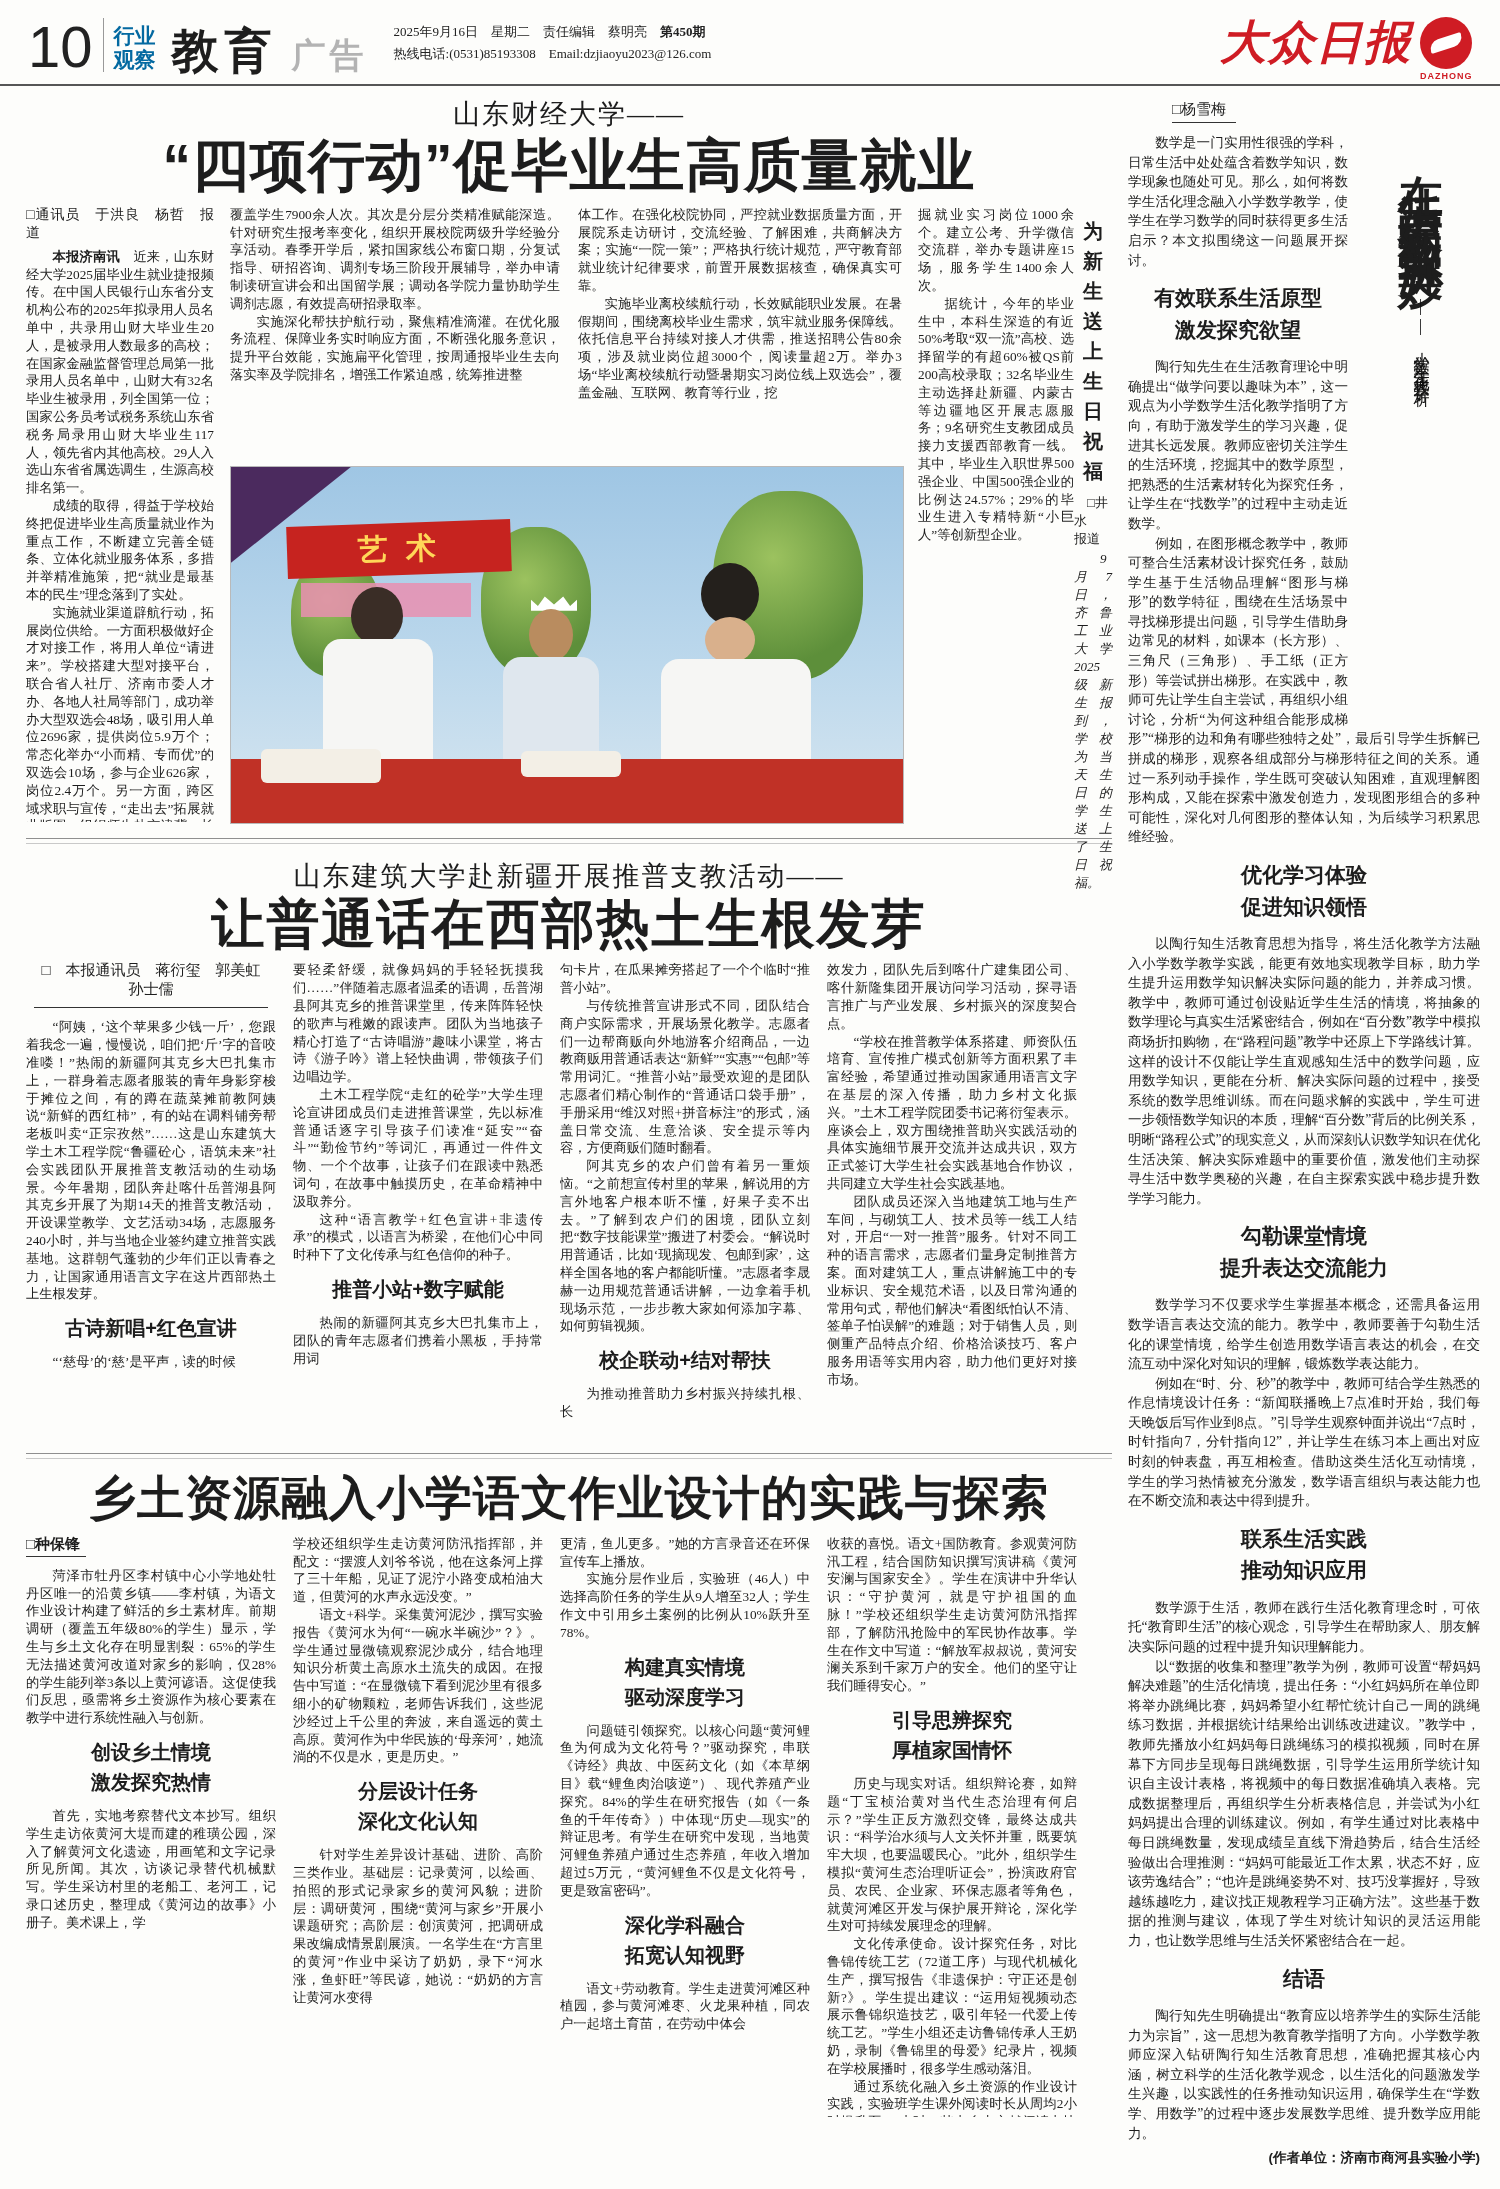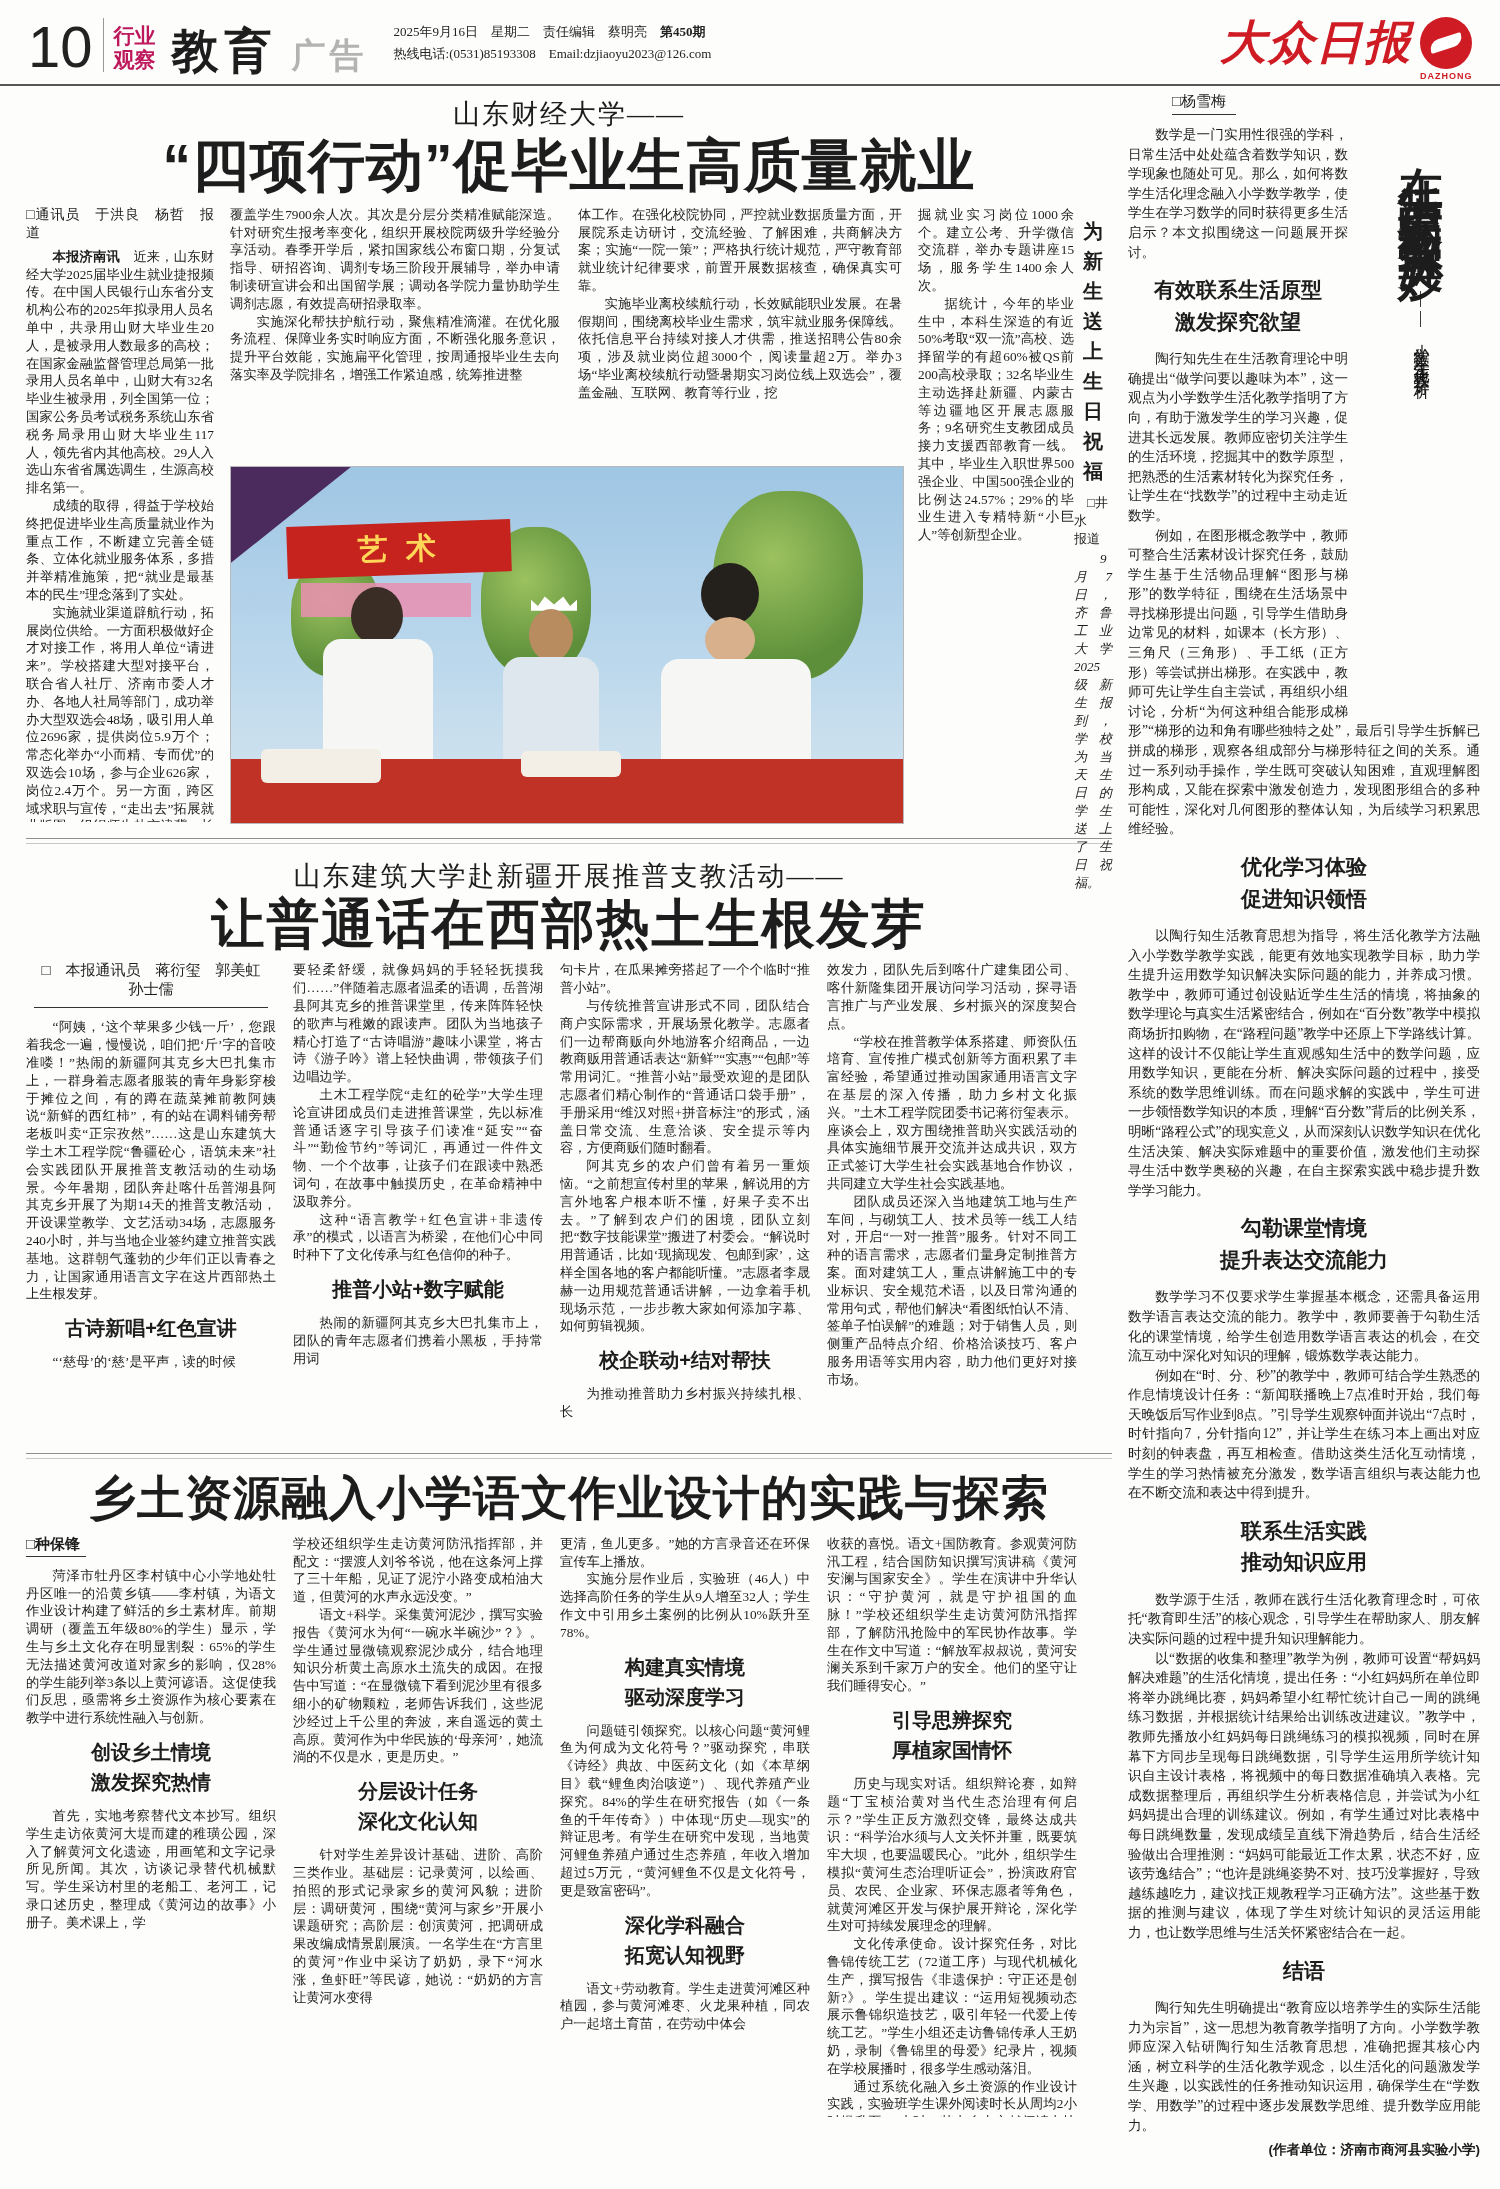--- a/index.html
+++ b/index.html
@@ -2,34 +2,34 @@
 <html><head>
 <meta charset="utf-8">
 <style>
   html,body{margin:0;padding:0;}
   body{width:1500px;height:2189px;position:relative;background:#fdfdfb;color:#1d1d1d;
        font-family:"Liberation Serif","DejaVu Serif",serif;-webkit-font-smoothing:antialiased;}
   
   .header{position:absolute;top:10px;left:28px;right:28px;height:64px;display:flex;align-items:flex-end;}
   .pagenum{font-family:"Liberation Sans","DejaVu Sans",sans-serif;font-weight:200;font-size:58px;line-height:.95;color:#222;}
   .vline{width:1px;background:#999;height:54px;margin:0 10px 2px 10px;}
-  .sec2{font-family:"Liberation Sans",sans-serif;font-weight:700;font-size:21px;line-height:1.15;color:#be185d;margin-bottom:2px;white-space:pre-line;}
+  .sec2{font-family:"Liberation Sans",sans-serif;font-weight:700;font-size:21px;line-height:1.15;color:#0369a1;margin-bottom:2px;white-space:pre-line;}
   .edition{font-family:"Liberation Sans",sans-serif;font-weight:900;font-size:47px;letter-spacing:6px;margin:0 14px 0 16px;line-height:1;}
   .adword{font-family:"Liberation Sans",sans-serif;font-weight:700;font-size:34px;color:#b3b3b3;letter-spacing:4px;margin-right:26px;line-height:1.1;}
   .dateblock{font-size:13px;line-height:1.65;color:#222;margin-bottom:10px;}
   .dateblock b{font-weight:700;}
   .masthead{margin-left:auto;display:flex;align-items:center;gap:8px;}
   .mast-cn{font-family:"Liberation Serif",serif;font-style:italic;font-weight:900;font-size:46px;letter-spacing:2px;}
   .mast-logo{width:52px;height:52px;border-radius:50%;position:relative;display:flex;align-items:center;justify-content:center;}
   .mast-logo .swoosh{width:34px;height:12px;background:#fff;border-radius:12px 2px 12px 2px;transform:rotate(-18deg);}
   .mast-en{position:absolute;bottom:-12px;left:0;right:0;text-align:center;font-family:"Liberation Sans",sans-serif;font-weight:700;font-size:9px;letter-spacing:1px;}
   .header-rule{position:absolute;top:84px;left:0;right:0;border-top:2px solid #565656;}
   
   .mainzone{position:absolute;top:96px;left:26px;width:1086px;}
-  .sidebar{position:absolute;top:88px;left:1128px;width:352px;height:2085px;overflow:hidden;}
+  .sidebar{position:absolute;top:96px;left:1128px;width:352px;height:2085px;overflow:hidden;}
   
   .kicker{text-align:center;font-size:27px;letter-spacing:2px;font-weight:400;}
   .headline1{text-align:center;font-family:"Liberation Sans",sans-serif;font-weight:900;font-size:57px;letter-spacing:1px;margin:4px 0 10px 0;line-height:1.05;}
   .headline2{text-align:center;font-family:"Liberation Sans",sans-serif;font-weight:900;font-size:53px;letter-spacing:2px;margin:2px 0 10px 0;line-height:1.05;}
   .headline3{text-align:center;font-family:"Liberation Sans",sans-serif;font-weight:900;font-size:47px;letter-spacing:1px;margin:0 0 12px 0;line-height:1.05;}
   .cols{display:flex;gap:17px;}
   .tcol{overflow:hidden;text-align:justify;}
   .para{margin:0;text-indent:2em;font-size:13.3px;line-height:17.8px;}
   .para.cont{text-indent:0;}
   .para b{font-family:"Liberation Sans",sans-serif;font-weight:700;}

